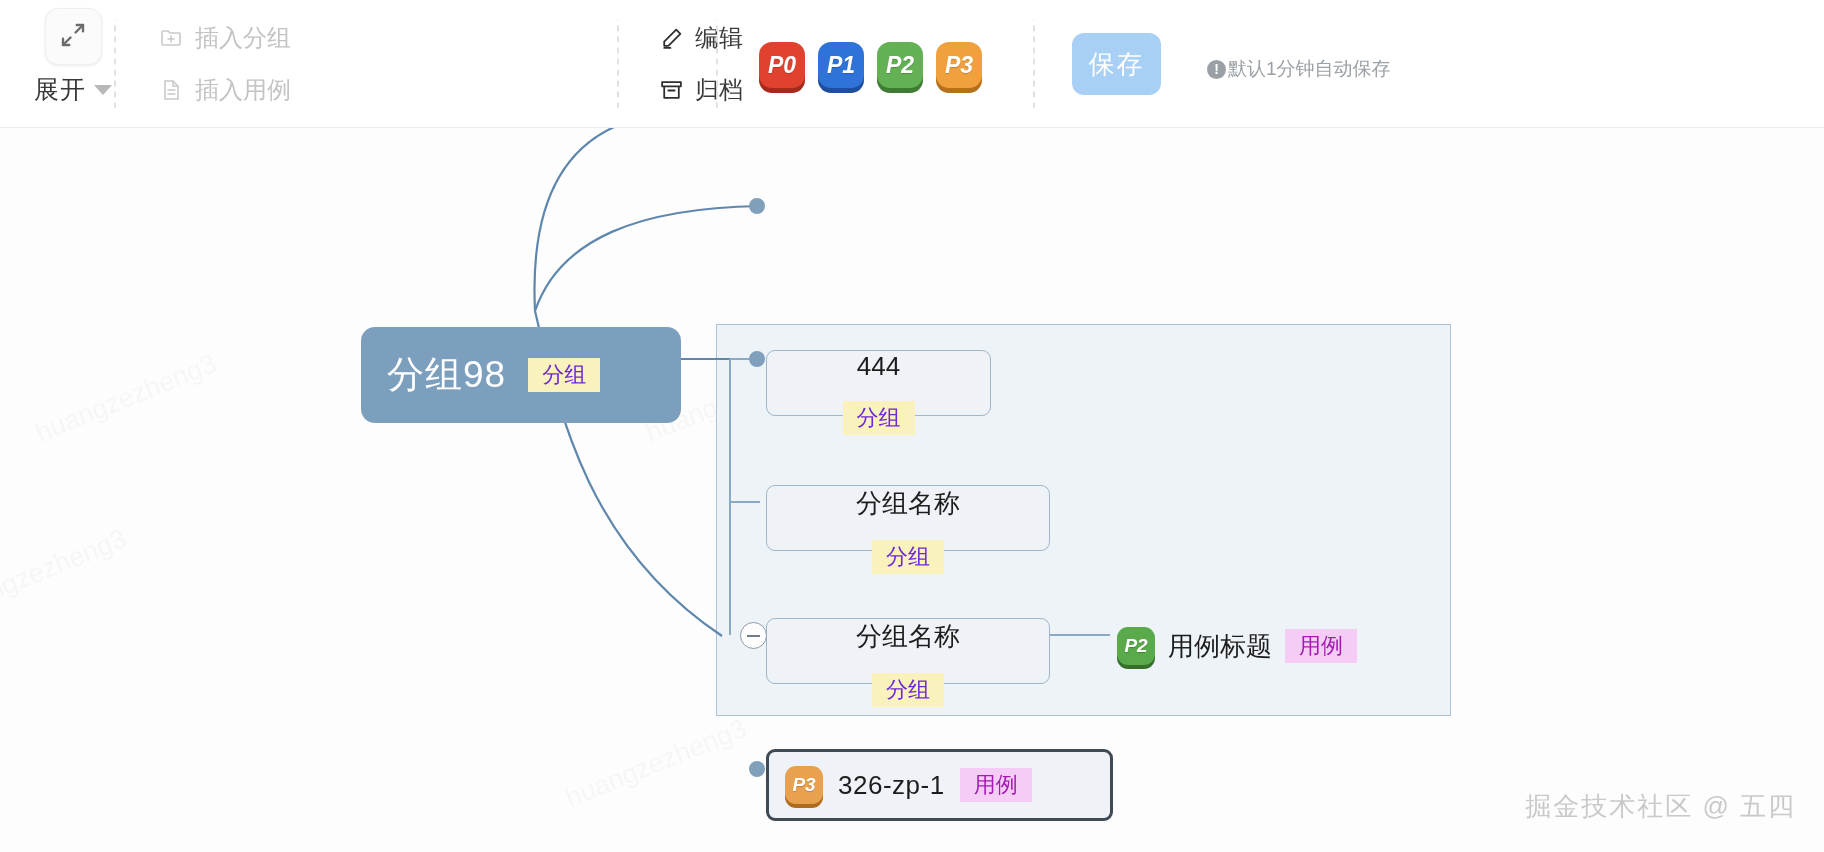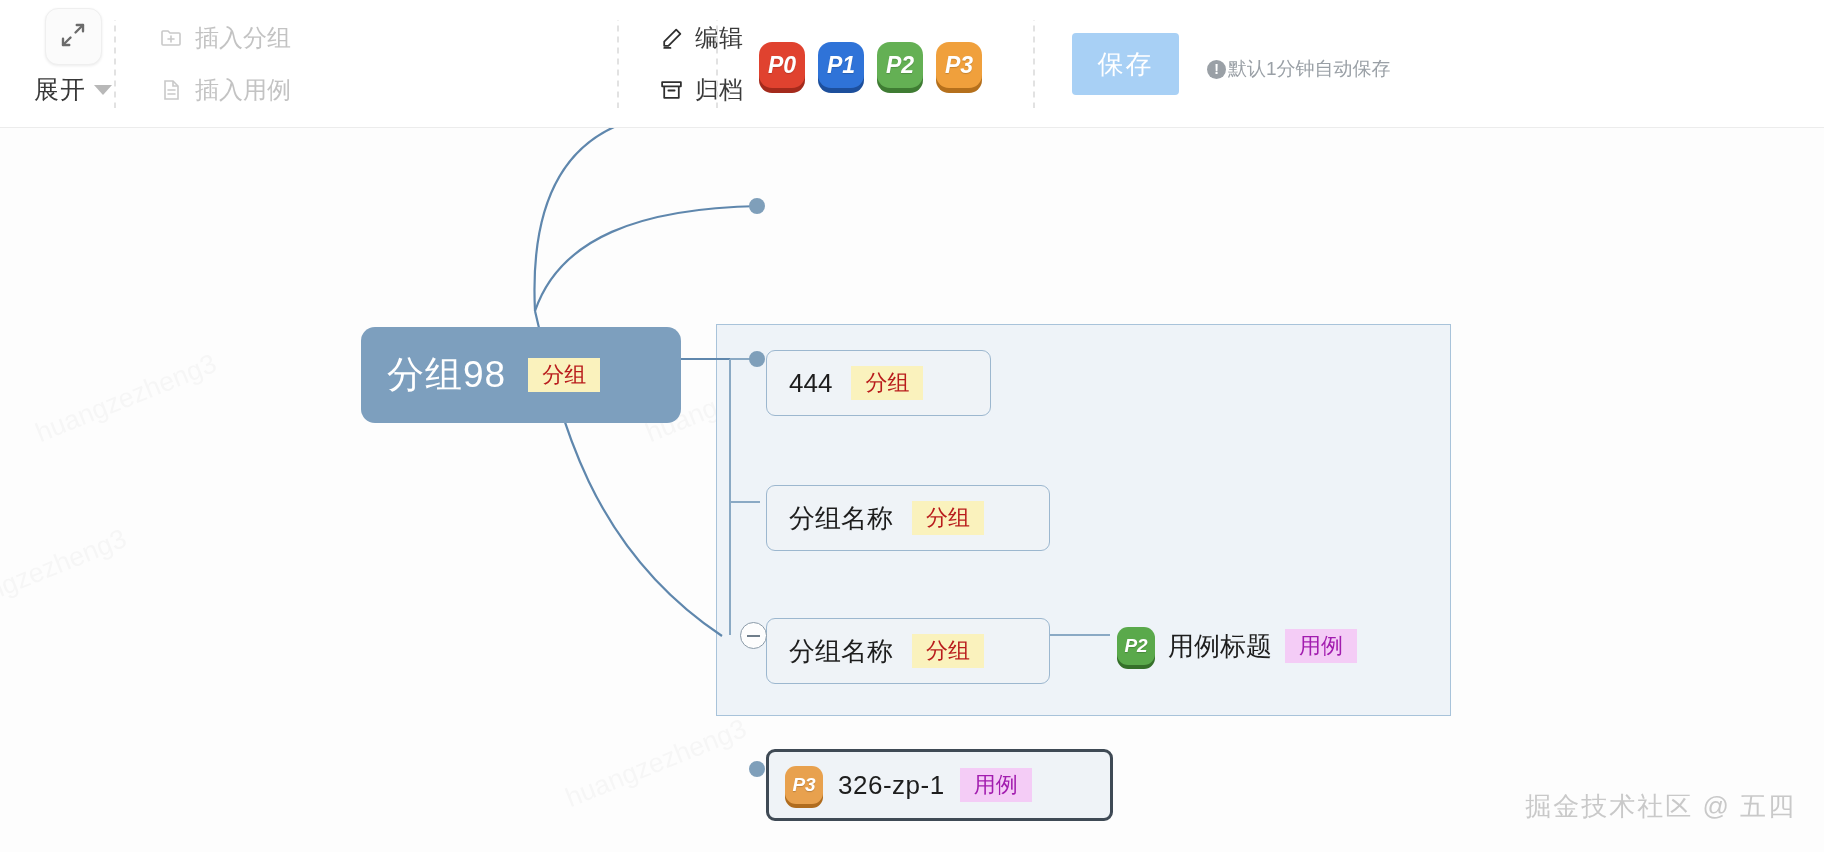--- a/index.html
+++ b/index.html
@@ -46,21 +46,21 @@
   .tb-ico { display: inline-flex; width: 26px; height: 26px; align-items: center; justify-content: center; }
 
   .prio-wrap { display: flex; align-items: center; gap: 13px; }
   .prio {
     width: 46px; height: 46px; border-radius: 13px;
     color: #fff; font-size: 23px; font-style: italic; font-weight: 600;
     display: flex; align-items: center; justify-content: center; cursor: pointer;
     text-shadow: 0 1px 1px rgba(0,0,0,.18);
   }
   .save-btn {
-    width: 107px; height: 62px; border-radius: 4px; background: #a8d0f5;
+    width: 89px; height: 62px; border-radius: 12px; background: #a8d0f5;
     color: #ffffff; font-size: 26px; display: flex; align-items: center;
     justify-content: center; cursor: pointer; letter-spacing: 2px;
   }
   .autosave { display: flex; align-items: center; gap: 2px; font-size: 19px; color: #9aa0a6; white-space: nowrap; }
   .excl {
     width: 19px; height: 19px; border-radius: 50%; background: #9aa0a6; color: #fff;
     font-size: 14px; font-weight: bold; display: flex; align-items: center;
     justify-content: center; line-height: 1;
   }
 
@@ -77,40 +77,40 @@
 
   .node-root {
     left: 361px; top: 183px; width: 320px; height: 96px;
     background: #7d9fbe; border-radius: 14px;
     padding: 0 26px; gap: 22px;
   }
   .root-text { font-size: 37px; color: #ffffff; letter-spacing: 1px; }
 
   .node-box {
     background: #eff3f7; border: 1px solid #9cb7cf; border-radius: 9px;
-    padding: 0 22px; gap: 19px; height: 66px;
+    padding: 0 22px; gap: 19px; height: 66px; flex-direction: column;
   }
   .node-text { font-size: 26px; color: #1d1d1d; }
   .node-text.mono { font-family: "Liberation Sans", "DejaVu Sans", sans-serif; letter-spacing: 0.5px; }
 
   .node-444   { left: 766px; top: 206px; width: 225px; }
   .node-g1    { left: 766px; top: 341px; width: 284px; }
   .node-g2    { left: 766px; top: 474px; width: 284px; }
   .node-sel {
     left: 766px; top: 605px; width: 347px; height: 72px;
     border: 3px solid #3f4a55; border-radius: 9px; background: #eff3f7;
     padding: 0 16px; gap: 15px;
   }
   .node-p2 { left: 1117px; top: 483px; gap: 13px; padding: 0; }
 
   .tag {
     font-size: 22px; padding: 6px 14px; line-height: 1;
     display: inline-flex; align-items: center;
   }
-  .tag-group { background: #faf2bd; color: #b91c1c; }
+  .tag-group { background: #faf2bd; color: #6d28d9; }
   .tag-case  { background: #f4ccf6; color: #a21caf; }
 
   .prio-sm {
     width: 38px; height: 38px; border-radius: 11px; color: #fff;
     font-size: 19px; font-style: italic; font-weight: 600;
     display: flex; align-items: center; justify-content: center;
     text-shadow: 0 1px 1px rgba(0,0,0,.2); flex: 0 0 auto;
   }
 
   .collapse-btn {

